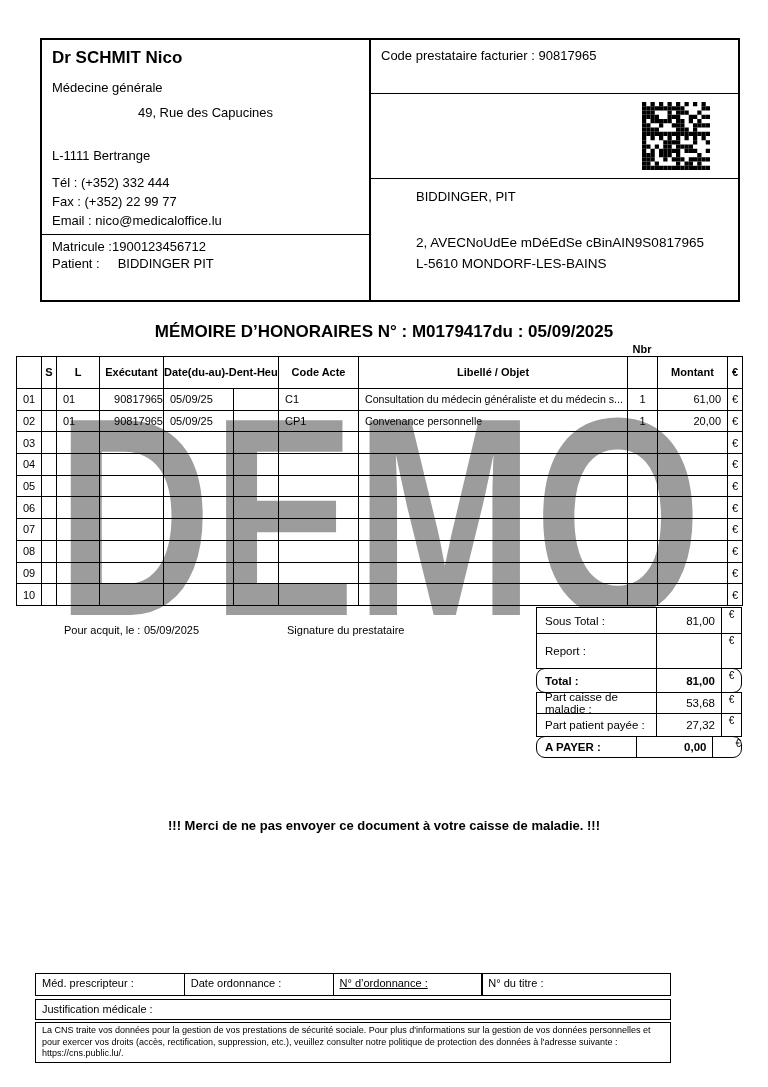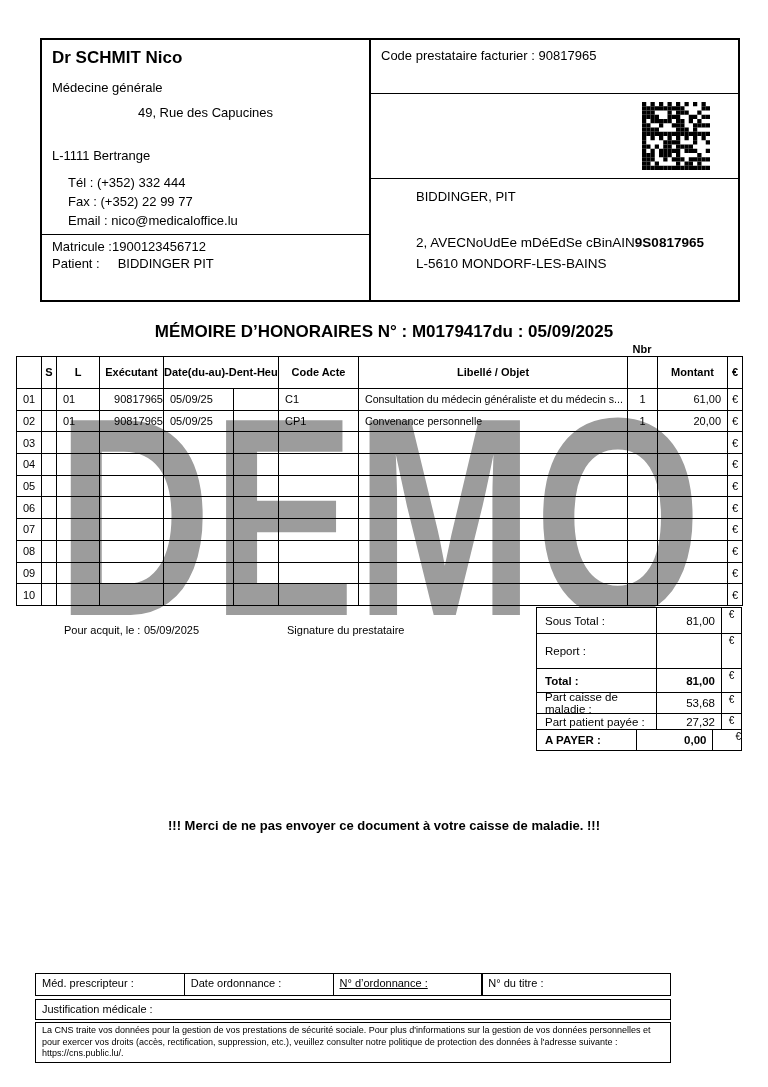--- a/index.html
+++ b/index.html
@@ -8,35 +8,35 @@
   .page { position:relative; width:768px; height:1087px; background:#fff; overflow:hidden; }
 
   
   .provider-box { position:absolute; left:40px; top:38px; width:331px; height:264px;
     border:2px solid #000; padding:8px 10px; font-size:13px; }
   .provider-name { font-size:17px; font-weight:bold; margin-bottom:12px; }
   .p-line { line-height:16px; }
   .p-spec { margin-bottom:9px; }
   .p-addr { margin-bottom:27px;text-align:center; }
   .p-city { margin-bottom:9px; }
-  .p-contact { line-height:19px;margin-left:16px; }
+  .p-contact { line-height:19px; }
   .provider-divider { border:0; border-top:1.5px solid #000; margin:4px -10px 3px -10px; }
   .p-matricule { line-height:17px; }
   .p-patient { line-height:17px; }
   .p-patient .patient-name { margin-left:18px; }
 
   .billing-box { position:absolute; left:371px; top:38px; width:369px; height:264px;
     border:2px solid #000; border-left:none; font-size:13px; }
   .billing-top { height:54px; border-bottom:1.5px solid #000; padding:8px 10px; }
   .billing-mid { position:relative; height:85px; border-bottom:1.5px solid #000; }
   .datamatrix { position:absolute; right:28px; top:8px; width:68px; height:68px; }
   .billing-addr { padding:10px 10px 0 45px; }
   .addr-name { margin-bottom:28px; }
   .addr-street { font-size:13.5px; line-height:21px; }
-  .addr-street b { font-weight:bold; }
+  .addr-street b { font-weight:normal; }
   .addr-city { font-size:13.5px; line-height:21px; }
 
   
   .doc-title { position:absolute; left:0; top:322px; width:768px;
     display:flex; justify-content:center; 
     font-size:17px; font-weight:bold; }
 
   
   .watermark { position:absolute; left:16px; top:372px; width:726px; height:290px;
     display:flex; align-items:center; justify-content:center;
@@ -63,23 +63,23 @@
   td.c-montant { text-align:right; padding-right:6px; }
   td.c-euro { text-align:center; }
 
   
   .totals-box { position:absolute; left:536px; top:607px; width:206px; z-index:2; background:#fff; }
   .t-row { display:flex; align-items:center; border:1px solid #000; margin-top:-1px; font-size:11.5px; }
   .t-row:nth-child(1){ height:27px; margin-top:0; }
   .t-row:nth-child(2){ height:36px; }
   .t-row:nth-child(3){ height:25px; }
   .t-row:nth-child(4){ height:22px; }
-  .t-row:nth-child(5){ height:17px;align-items:center; }
+  .t-row:nth-child(5){ height:24px;align-items:center; }
   .t-row:nth-child(6){ height:22px;gap:22px; }
-  .t-row.bold { font-weight:bold; }
+  .t-row.bold { font-weight:bold;border-radius:9px; }
   .t-label { width:120px; align-self:stretch; display:flex; align-items:center;
     padding-left:8px; border-right:1px solid #000; }
   .t-value { width:65px; align-self:stretch; display:flex; align-items:center; justify-content:flex-end;
     padding-right:6px; border-right:1px solid #000; }
   .t-euro { flex:1; align-self:flex-start; text-align:center; font-size:10px; padding-top:1px; font-weight:normal; }
 
   
   .acquit-label { position:absolute; left:64px; top:624px; font-size:11px; }
   .acquit-date { position:absolute; left:144px; top:624px; font-size:11px; }
   .acquit-signature { position:absolute; left:287px; top:624px; font-size:11px; }

